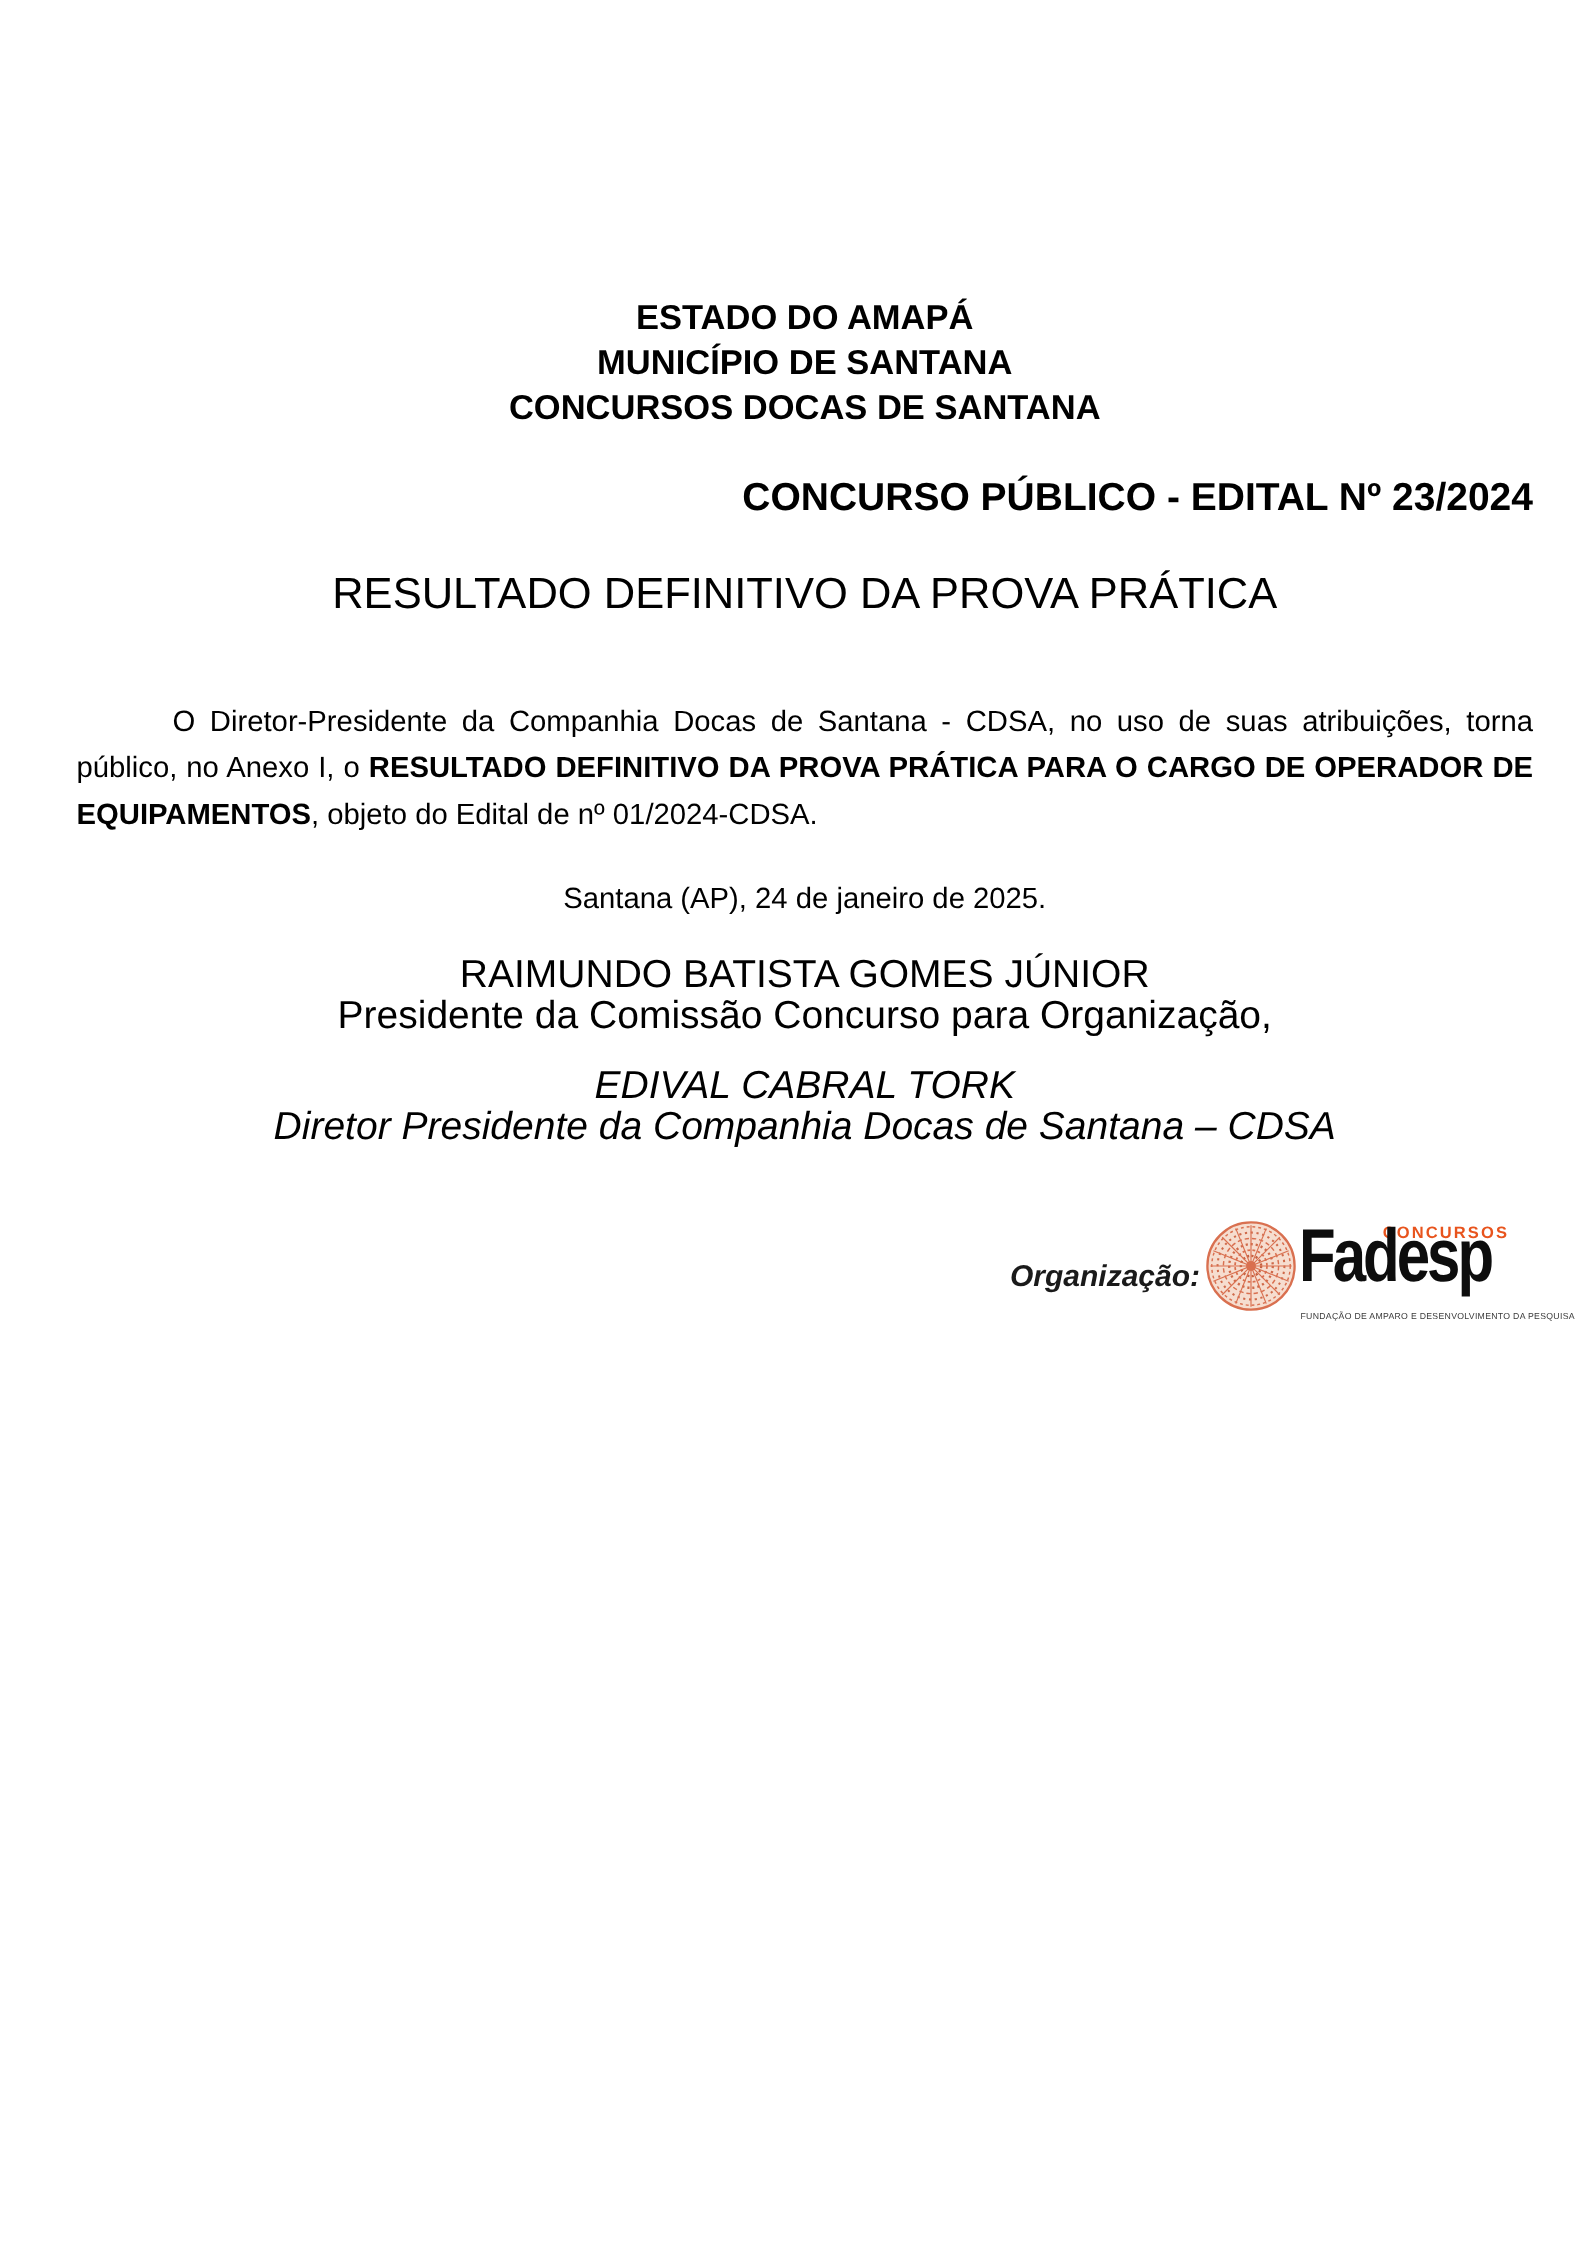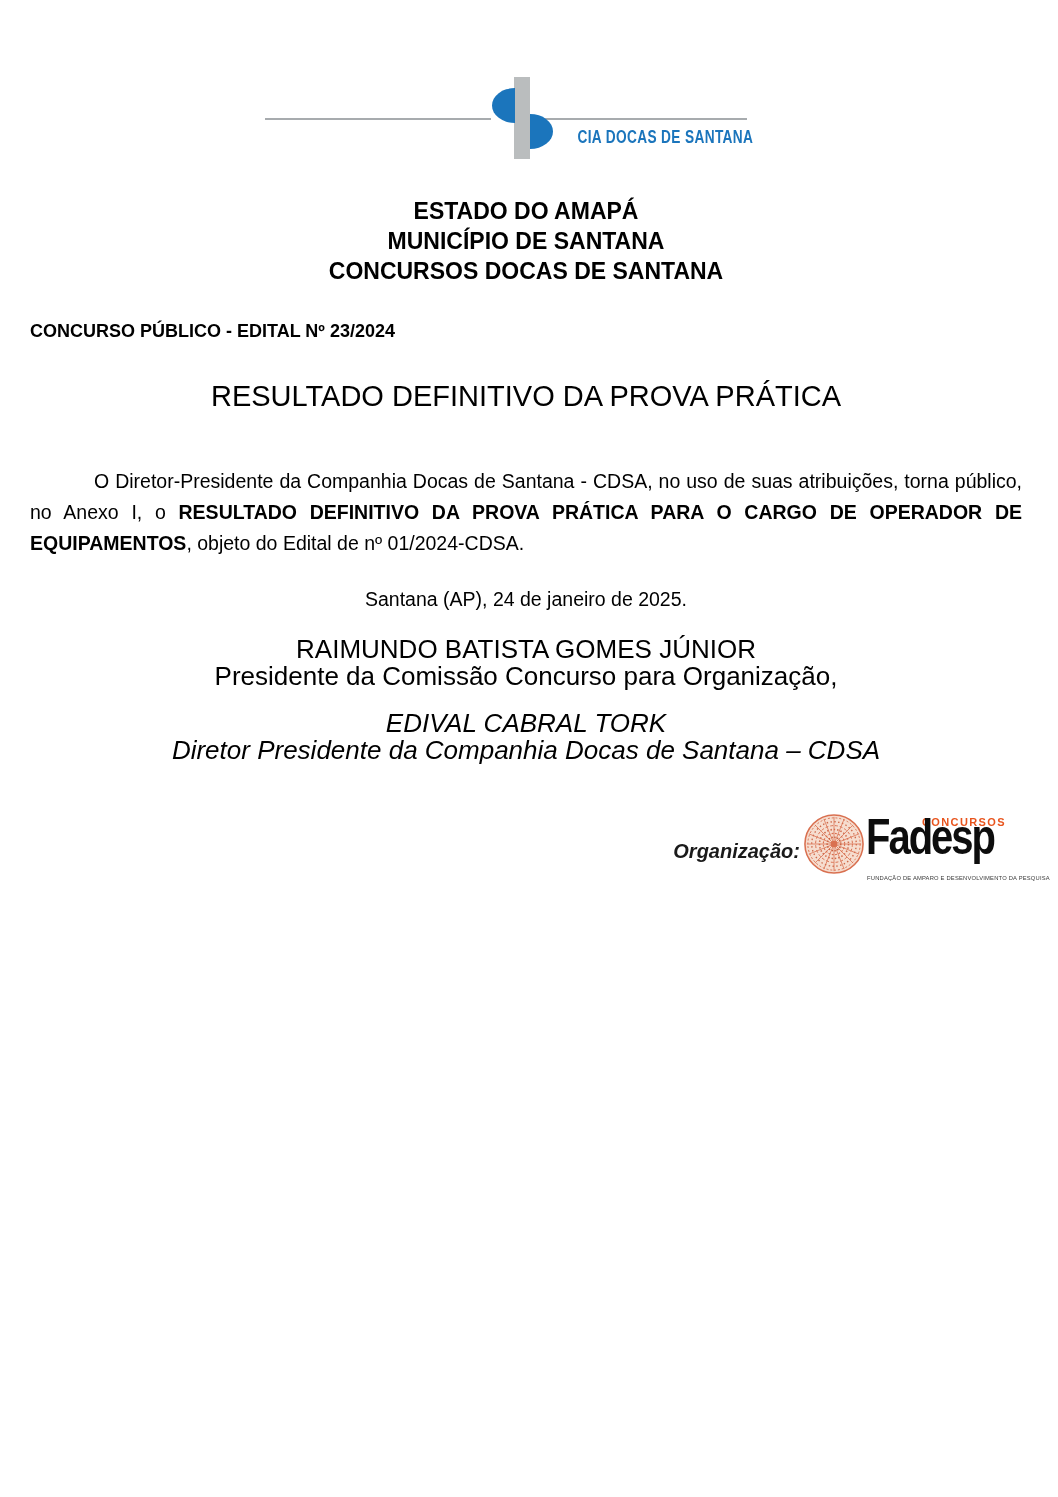--- a/index.html
+++ b/index.html
@@ -21,23 +21,23 @@
   .brand-semi{position:absolute;width:23px;height:35px;background:#1b75bc;z-index:2;}
   .brand-semi.upper{left:492px;top:88px;border-radius:100% 0 0 100% / 50% 0 0 50%;}
   .brand-semi.lower{left:530px;top:114px;border-radius:0 100% 100% 0 / 0 50% 50% 0;}
   .brand-name{
     position:absolute;top:126px;right:305px;z-index:2;
     color:#1b75bc;font-size:19px;font-weight:bold;white-space:nowrap;
     transform:scaleX(0.72);transform-origin:100% 50%;letter-spacing:0.5px;
   }
 
   
-  .column{position:relative;padding-left:30px;padding-right:36px;}
+  .column{position:relative;padding-left:51px;padding-right:36px;}
   .org-lines{margin-top:26px;text-align:center;font-weight:bold;font-size:23px;line-height:30px;}
-  .edital{margin-top:32px;text-align:left;font-weight:bold;font-size:18px;line-height:26px;}
+  .edital{margin-top:32px;text-align:right;font-weight:bold;font-size:26px;line-height:26px;}
   .doc-title{margin-top:36px;text-align:center;font-weight:normal;font-size:29px;line-height:32px;}
 
   .body-par{
     margin-top:54px;
     font-size:19.5px;line-height:31px;
     text-align:justify;text-indent:64px;
   }
   .body-par b{font-weight:bold;}
 
   .dateline{margin-top:27px;text-align:center;font-size:19.5px;line-height:26px;}
@@ -66,28 +66,20 @@
   .fadesp-tagline{
     position:absolute;left:1px;bottom:-9px;
     font-size:5.8px;letter-spacing:0.2px;color:#3a3a3a;white-space:nowrap;
   }
 </style>
 </head>
 <body>
 
 <div class="page">
 
-  <div class="brand">
-    <div class="brand-line left"></div>
-    <div class="brand-line right"></div>
-    <div class="brand-bar"></div>
-    <div class="brand-semi upper"></div>
-    <div class="brand-semi lower"></div>
-    <div class="brand-name">CIA DOCAS DE SANTANA</div>
-  </div>
 
   <div class="column" style="padding-top:170px;">
 
     <div class="org-lines">
       <div>ESTADO DO AMAPÁ</div>
       <div>MUNICÍPIO DE SANTANA</div>
       <div>CONCURSOS DOCAS DE SANTANA</div>
     </div>
 
     <div class="edital">CONCURSO PÚBLICO - EDITAL Nº 23/2024</div>

